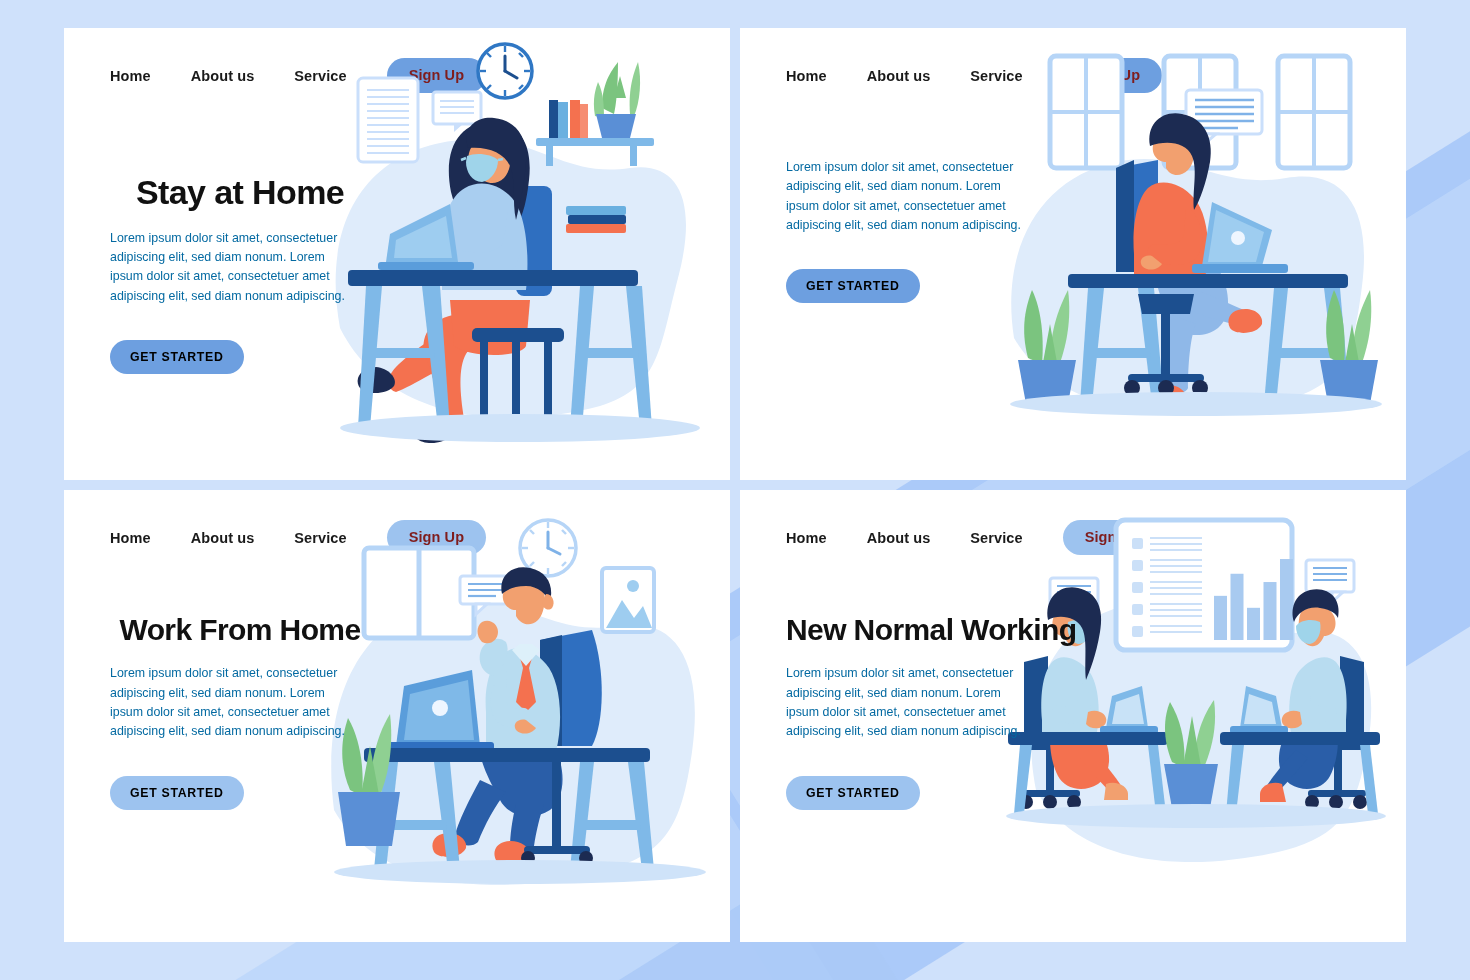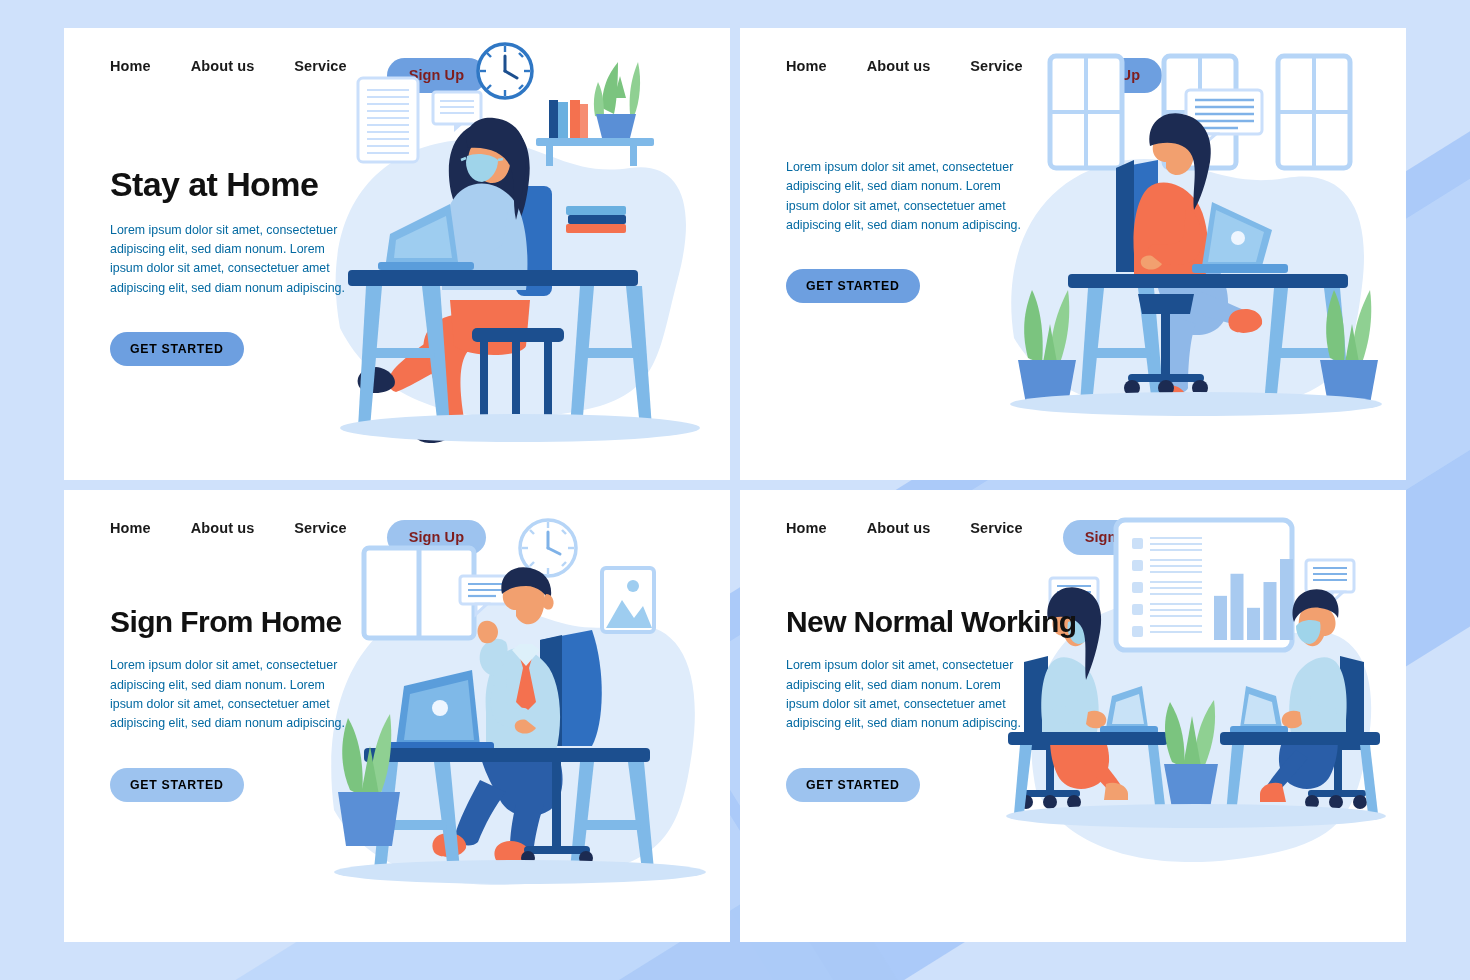--- a/index.html
+++ b/index.html
@@ -29,39 +29,39 @@
   }
   .card{
     background:#ffffff;
     position:relative;
     overflow:hidden;
   }
 
   
   .nav{
     position:absolute;top:30px;left:46px;right:18px;
-    display:flex;gap:0;
+    display:flex;align-items:center;gap:0;
   }
   .nav-link{
     font-size:14.5px;font-weight:bold;color:#1a1a1a;
     margin-right:40px;letter-spacing:.1px;cursor:pointer;white-space:nowrap;
   }
   .signup{
     border:none;border-radius:18px;
     padding:9px 22px 10px;
     color:#7f1d1d;font-size:14.5px;font-weight:bold;
     cursor:pointer;letter-spacing:.1px;
     font-family:Liberation Sans, sans-serif;
   }
 
   
   .copy{position:absolute;left:46px;top:130px;width:260px;z-index:4;}
   .headline{
     font-size:34px;font-weight:bold;color:#111;
-    margin:8px 0 18px;letter-spacing:-.6px;line-height:1.08;white-space:nowrap;
+    margin:16px 0 18px;letter-spacing:-.6px;line-height:1.08;white-space:nowrap;text-align:center;
   }
   .headline.small{font-size:30px;}
   .body-copy{
     font-size:12.4px;line-height:1.56;color:#0369a1;margin:0;width:246px;
   }
   .cta{
     margin-top:34px;border:none;border-radius:17px;
     padding:10px 20px;color:#000000;font-size:12.3px;font-weight:bold;
     letter-spacing:.7px;cursor:pointer;
     font-family:"Liberation Sans", sans-serif;
@@ -326,21 +326,21 @@
   <div class="card">
 
     <div class="nav">
       <span class="nav-link">Home</span>
       <span class="nav-link">About us</span>
       <span class="nav-link">Service</span>
       <button class="signup" style="background:#9dc3ef">Sign Up</button>
     </div>
 
     <div class="copy" style="top:108px">
-      <h1 class="headline small">Sign From Home</h1>
+      <h1 class="headline small">Work From Home</h1>
       <p class="body-copy">Lorem ipsum dolor sit amet, consectetuer adipiscing elit, sed diam nonum. Lorem ipsum dolor sit amet, consectetuer amet adipiscing elit, sed diam nonum adipiscing.</p>
       <button class="cta" style="background:#9dc3ef">GET STARTED</button>
     </div>
 
     <div class="illus">
       <svg viewBox="0 0 400 452" xmlns="http://www.w3.org/2000/svg">
         <path d="M4 320 C-10 210 30 130 110 112 C186 96 214 148 290 136 C348 126 374 176 362 262 C352 330 340 362 278 380 C196 402 56 412 4 320 Z" fill="#dfecfb"></path>
 
         <g>
           <rect x="34" y="58" width="110" height="90" rx="5" fill="#fff" stroke="#b6d5f7" stroke-width="5"></rect>

